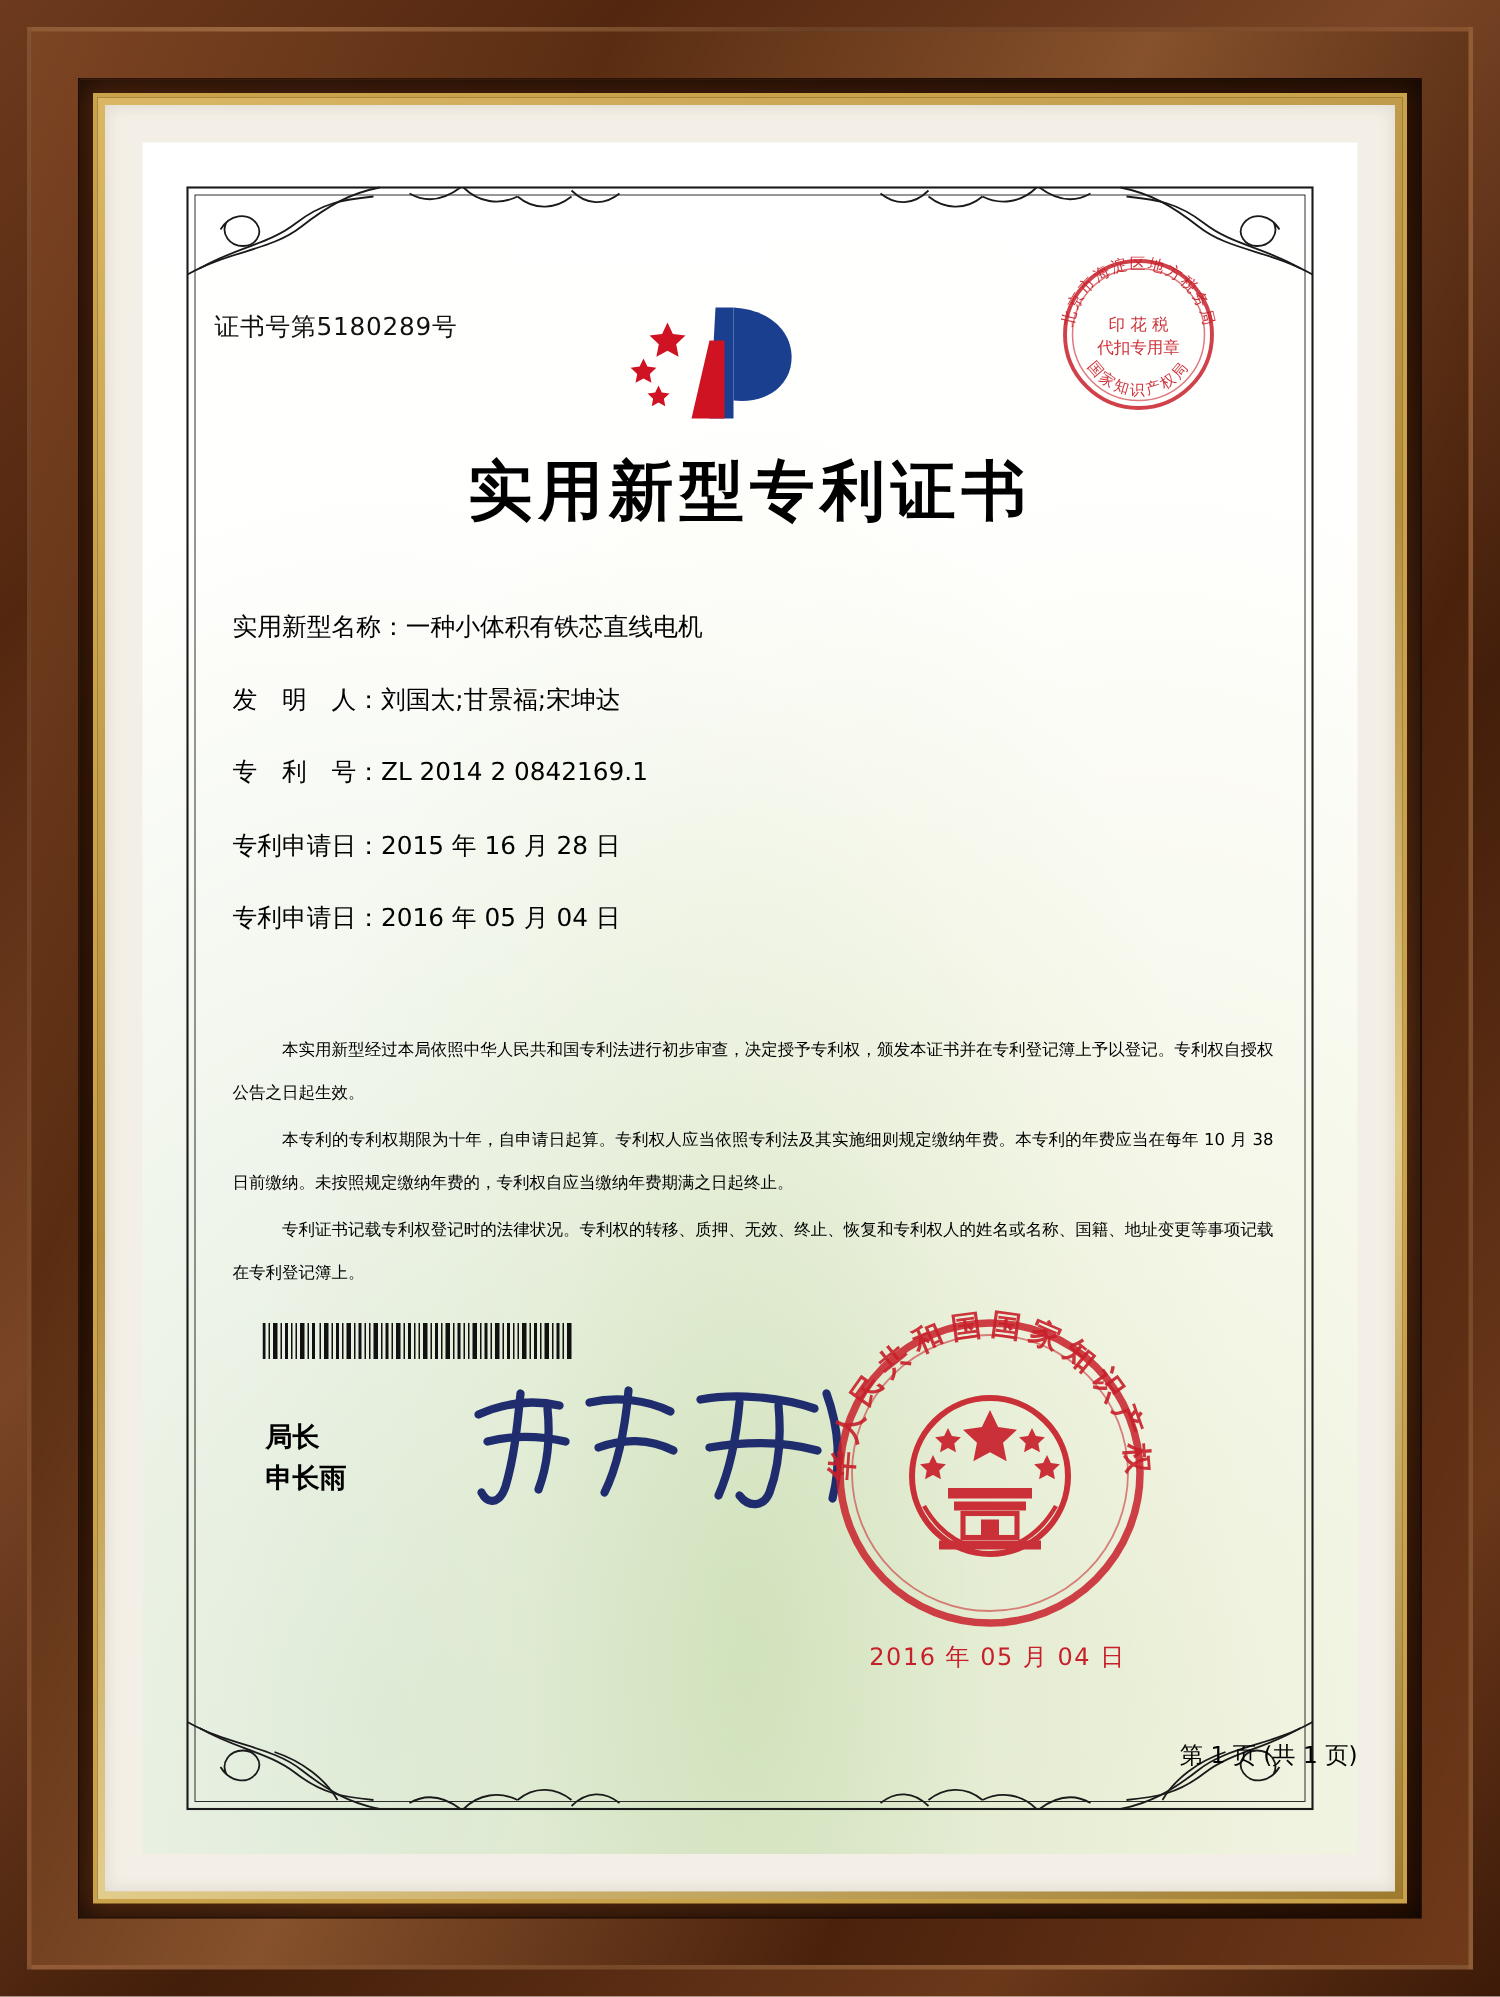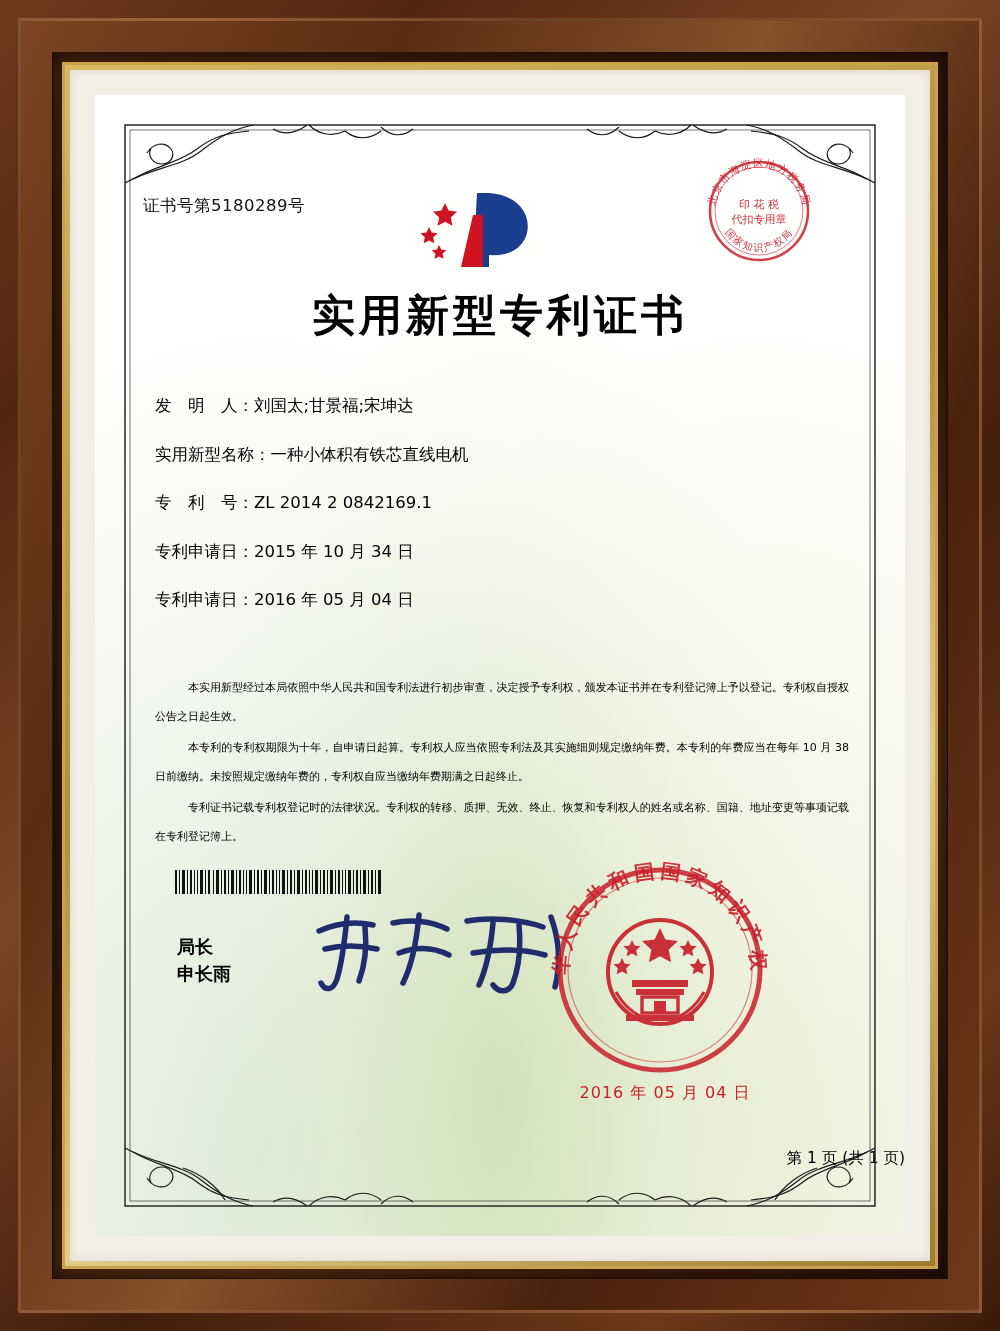--- a/index.html
+++ b/index.html
@@ -73,21 +73,21 @@
   
   .deco-border {
     position: absolute;
     left: 28px; top: 28px;
     width: 754px; height: 1085px;
     pointer-events: none;
   }
 
   .content {
     position: absolute;
-    left: 0; top: 0;
+    left: 0; top: 12px;
     width: 810px; height: 1141px;
   }
 
   
   .cert-no {
     position: absolute;
     left: 48px; top: 100px;
     font-size: 16.5px;
     letter-spacing: 0.5px;
     color: #111;
@@ -281,30 +281,30 @@
         <textPath href="#arcBot" startOffset="50%" text-anchor="middle">国家知识产权局</textPath>
       </text>
       <text x="56" y="53" font-size="11" fill="#c8202a" text-anchor="middle" font-family="'DejaVu Sans',sans-serif" opacity="0.92">印 花 税</text>
       <text x="56" y="68" font-size="11" fill="#c8202a" text-anchor="middle" font-family="'DejaVu Sans',sans-serif" opacity="0.92">代扣专用章</text>
     </svg>
 
     <div class="title">实用新型专利证书</div>
 
     <div class="fields">
       <div class="field-row">
-        <span class="field-label">发　明　人：</span><span class="field-value">刘国太;甘景福;宋坤达</span>
+        <span class="field-label">实用新型名称：</span><span class="field-value">一种小体积有铁芯直线电机</span>
       </div>
       <div class="field-row">
-        <span class="field-label">实用新型名称：</span><span class="field-value">一种小体积有铁芯直线电机</span>
+        <span class="field-label">发　明　人：</span><span class="field-value">刘国太;甘景福;宋坤达</span>
       </div>
       <div class="field-row">
         <span class="field-label">专　利　号：</span><span class="field-value">ZL 2014 2 0842169.1</span>
       </div>
       <div class="field-row">
-        <span class="field-label">专利申请日：</span><span class="field-value">2015 年 10 月 34 日</span>
+        <span class="field-label">专利申请日：</span><span class="field-value">2015 年 16 月 28 日</span>
       </div>
       <div class="field-row">
         <span class="field-label">专利申请日：</span><span class="field-value">2016 年 05 月 04 日</span>
       </div>
     </div>
 
     <div class="para-block">
       <p class="para">本实用新型经过本局依照中华人民共和国专利法进行初步审查，决定授予专利权，颁发本证书并在专利登记簿上予以登记。专利权自授权公告之日起生效。</p>
       <p class="para">本专利的专利权期限为十年，自申请日起算。专利权人应当依照专利法及其实施细则规定缴纳年费。本专利的年费应当在每年 10 月 38 日前缴纳。未按照规定缴纳年费的，专利权自应当缴纳年费期满之日起终止。</p>
       <p class="para">专利证书记载专利权登记时的法律状况。专利权的转移、质押、无效、终止、恢复和专利权人的姓名或名称、国籍、地址变更等事项记载在专利登记簿上。</p>

